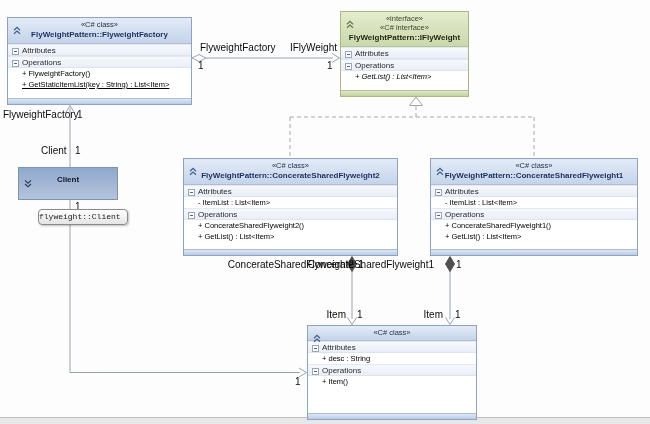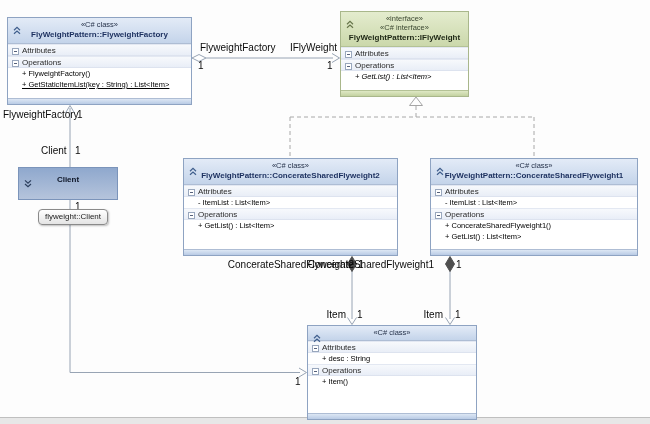--- a/index.html
+++ b/index.html
@@ -44,24 +44,24 @@
           border-top:1px solid #aebdd4; }
   .foot.green { background:linear-gradient(180deg,#dfe8c5 0%,#c3d2a0 100%); border-top:1px solid #b4c296; }
 
   #client-box { position:absolute; left:18px; top:167px; width:100px; height:33px;
                 border:1px solid #7b94ba; padding-top:6px; text-align:center;
                 background:linear-gradient(180deg,#8fa8cd 0%,#b5c4dc 100%); }
   #client-box .title { color:#0d1526; }
   #client-box .chev { top:6px; }
 
   .lbl { position:absolute; font-size:10px; color:#0a0a0a; white-space:nowrap; line-height:9px; }
-  .tip { position:absolute; left:38px; top:209px; padding:2px 6px 3px 6px; font-size:8px; color:#222;
+  .tip { position:absolute; left:38px; top:209px; padding:2px 6px 3px 0; font-size:8px; color:#222;
          border:1px solid #8a8a8a; border-radius:4px;
          background:linear-gradient(180deg,#ffffff 0%,#e4e4e4 100%);
-         box-shadow:1px 1px 2px rgba(0,0,0,0.25); }
+         box-shadow:1px 1px 2px rgba(0,0,0,0.25);font-family:Liberation Mono, monospace; }
 </style>
 </head>
 <body>
 
 <div id="canvas">
   <div id="bottom-band"></div>
 
   <svg class="overlay" width="650" height="424">
      IFlyWeight --&gt;
     <g>
@@ -156,20 +156,21 @@
     </div>
     <div class="sec">
       <span class="minibox"></span>
       <span>Attributes</span>
     </div>
     <div class="mem"><span>- ItemList : List&lt;Item&gt;</span></div>
     <div class="sec">
       <span class="minibox"></span>
       <span>Operations</span>
     </div>
+    <div class="mem"><span>+ ConcerateSharedFlyweight2()</span></div>
     <div class="mem"><span>+ GetList() : List&lt;Item&gt;</span></div>
     <div class="foot"></div>
   </div>
 
   <div class="cls" style="left:430px; top:158px; width:208px; height:98px;">
     <div class="hdr">
       <span class="chev">
         <svg width="10" height="9" viewBox="0 0 10 9">
             <path d="M2 4.2 L5 1.4 L8 4.2 M2 7.8 L5 5 L8 7.8" stroke="#3f5e8c" stroke-width="1.2" fill="none"></path>
           </svg>

